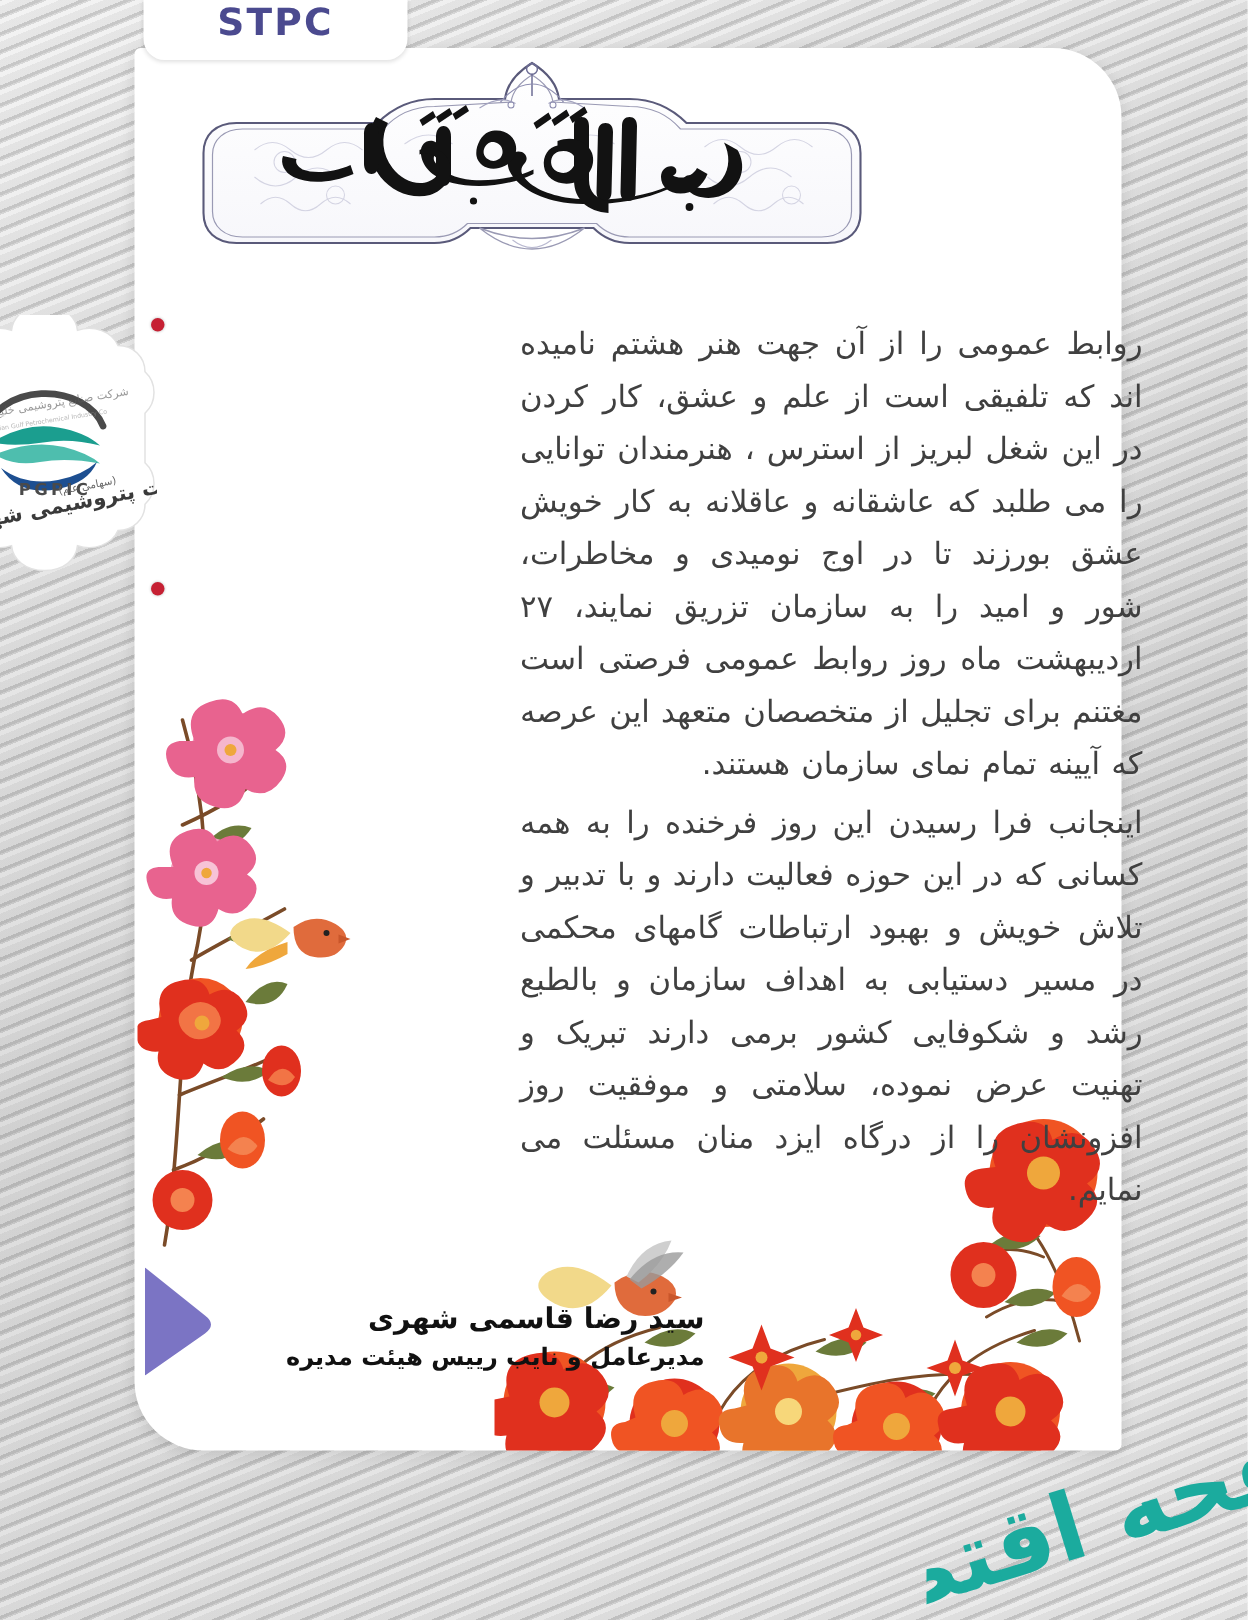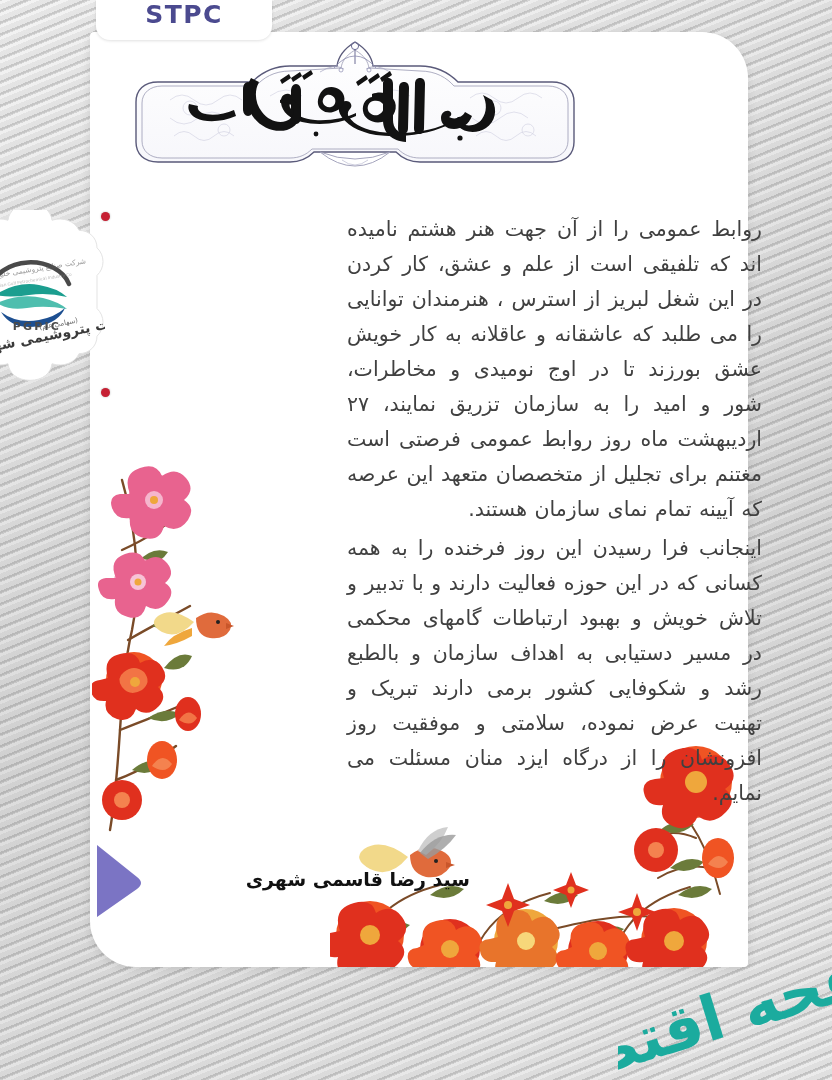--- a/index.html
+++ b/index.html
@@ -392,20 +392,21 @@
     </g>
     <g transform="translate(118,140)">
       <ellipse cx="0" cy="0" rx="16" ry="20" fill="#f05423"></ellipse>
       <path d="M-10 6 q10 -15 20 -2 q-7 11 -20 2 Z" fill="#f4824f"></path>
     </g>
   </svg>
 </div>
 
 <div class="signature">
   <div class="sig-name">سید رضا قاسمی شهری</div>
+  <div class="sig-title">مدیرعامل و نایب رییس هیئت مدیره</div>
 </div>
 
 <div class="arrow">
   <svg viewBox="0 0 48 72" xmlns="http://www.w3.org/2000/svg" aria-hidden="true">
     <path d="M0 0 L40 32 Q48 38 40 44 L0 72 Z" fill="#7b74c4"></path>
   </svg>
 </div>
 
 <div class="watermark">
   <svg viewBox="0 0 215 128" xmlns="http://www.w3.org/2000/svg" aria-hidden="true">

